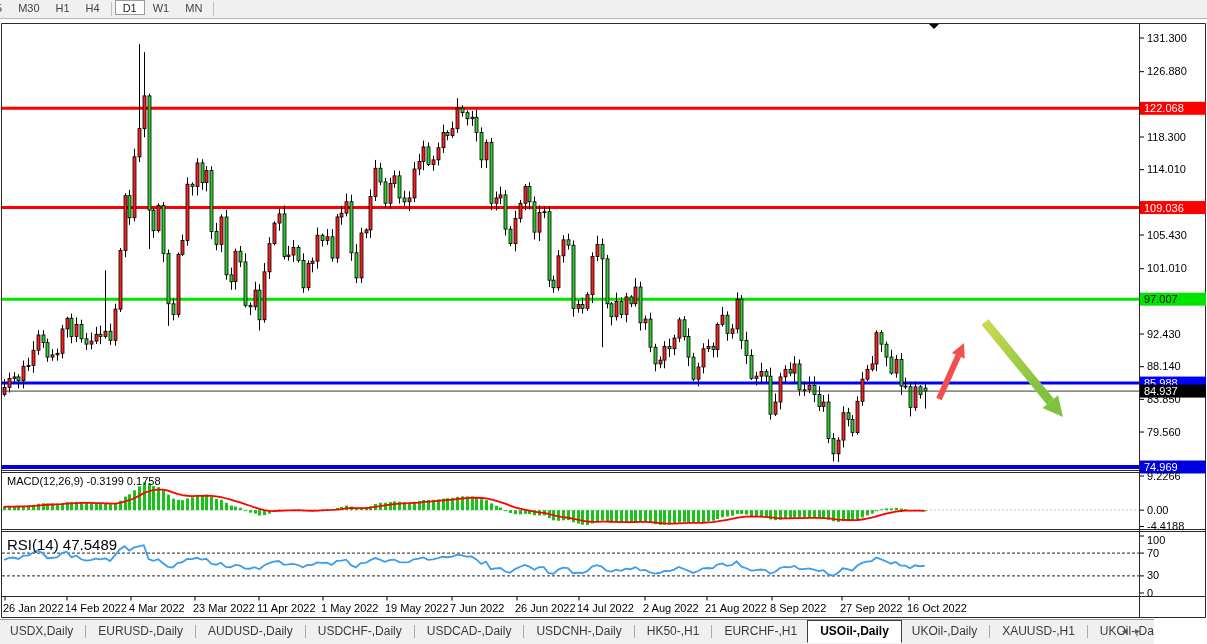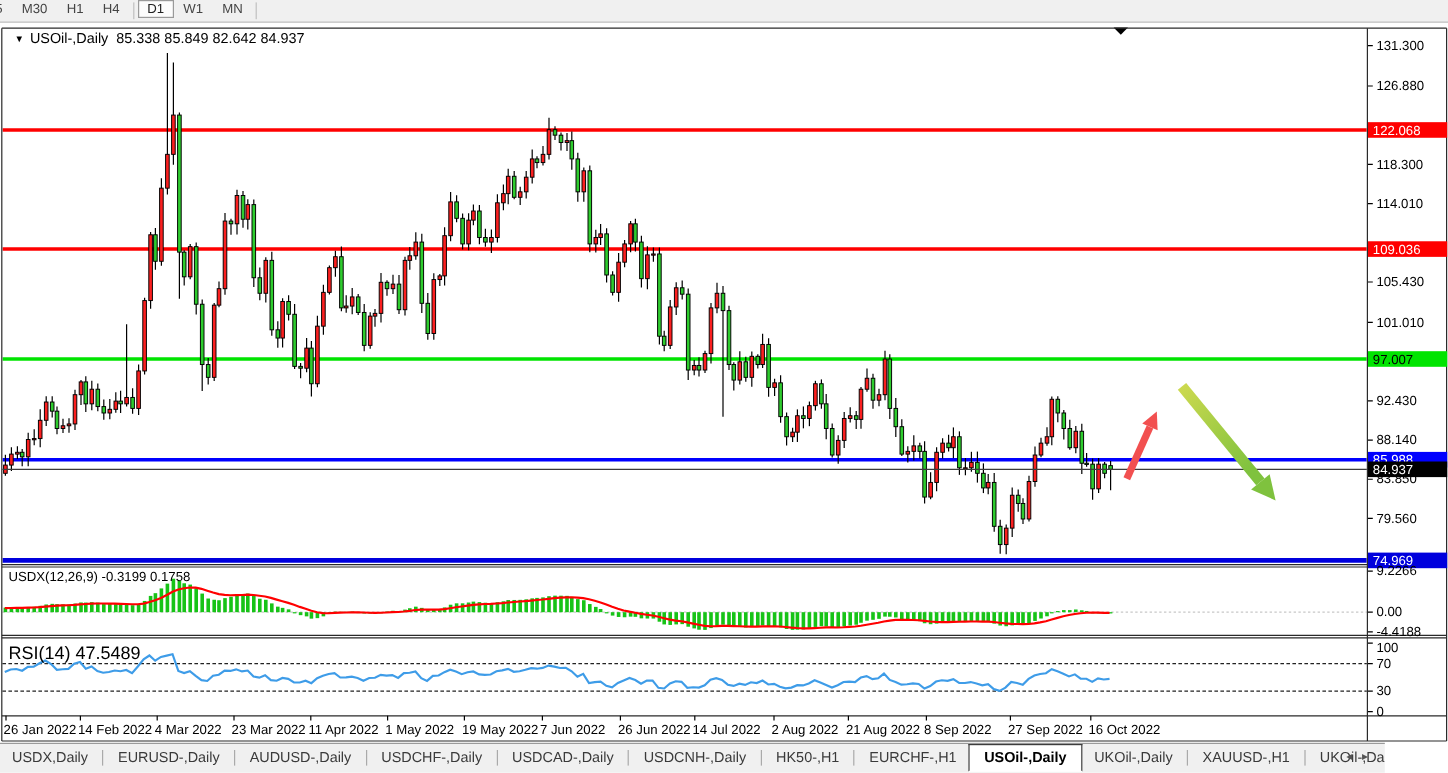--- a/index.html
+++ b/index.html
@@ -738,25 +738,22 @@
         <text x="705" y="612" font-size="11" fill="#000">21 Aug 2022</text>
         <line x1="772" y1="596.5" x2="772" y2="600.5" stroke="#000" stroke-width="1"></line>
         <text x="770" y="612" font-size="11" fill="#000">8 Sep 2022</text>
         <line x1="842" y1="596.5" x2="842" y2="600.5" stroke="#000" stroke-width="1"></line>
         <text x="840" y="612" font-size="11" fill="#000">27 Sep 2022</text>
         <line x1="909" y1="596.5" x2="909" y2="600.5" stroke="#000" stroke-width="1"></line>
         <text x="907" y="612" font-size="11" fill="#000">16 Oct 2022</text>
       </g>
     </svg>
 
-  <div class="overlay" id="title-ovl">
-    <span class="tri">▼</span><span>USOil-,Daily</span>&nbsp;&nbsp;<span>85.338 85.849 82.642 84.937</span>
-  </div>
   <div class="overlay" id="macd-ovl">
-    <span>USDX(12,26,9)</span>&nbsp;<span>-0.3199 0.1758</span>
+    <span>MACD(12,26,9)</span>&nbsp;<span>-0.3199 0.1758</span>
   </div>
   <div class="overlay" id="rsi-ovl">
     <span>RSI(14)</span>&nbsp;<span>47.5489</span>
   </div>
 
   <div id="tabbar">
     <span id="tabs-holder"><span class="tab">USDX,Daily</span><span class="tabsep"></span><span class="tab">EURUSD-,Daily</span><span class="tabsep"></span><span class="tab">AUDUSD-,Daily</span><span class="tabsep"></span><span class="tab">USDCHF-,Daily</span><span class="tabsep"></span><span class="tab">USDCAD-,Daily</span><span class="tabsep"></span><span class="tab">USDCNH-,Daily</span><span class="tabsep"></span><span class="tab">HK50-,H1</span><span class="tabsep"></span><span class="tab">EURCHF-,H1</span><span class="tab active">USOil-,Daily</span><span class="tab">UKOil-,Daily</span><span class="tabsep"></span><span class="tab">XAUUSD-,H1</span><span class="tabsep"></span><span class="tab">UKOil-,Daily</span></span>
     <span id="tabnav"><span>◂</span><span>▸</span></span>
   </div>
 

